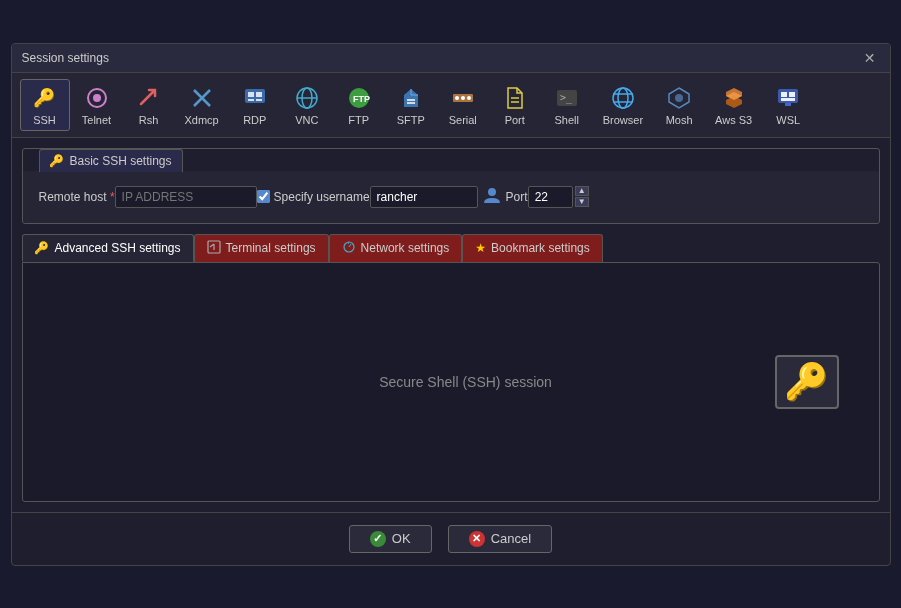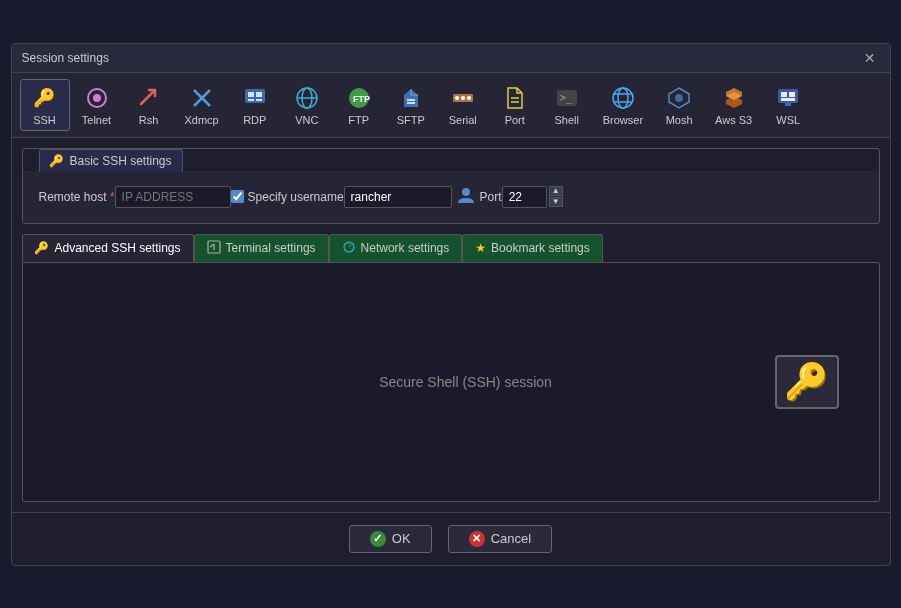--- a/index.html
+++ b/index.html
@@ -121,21 +121,21 @@
     .req { color: #e06060; }
     .text-input {
       background: #1a1a2a;
       border: 1px solid #555;
       color: #fff;
       padding: 3px 6px;
       font-size: 12px;
       border-radius: 2px;
       outline: none;
     }
-    .host-input { width: 116px; }
+    .host-input { width: 142px; }
     .username-input { width: 108px; }
     .port-input { width: 45px; }
 
     .checkbox-label {
       display: flex;
       align-items: center;
       gap: 4px;
       cursor: pointer;
       font-size: 12px;
       color: #ccc;
@@ -181,21 +181,21 @@
     .adv-tabs {
       display: flex;
       gap: 0;
       margin-bottom: 0;
     }
     .adv-tab {
       display: flex;
       align-items: center;
       gap: 5px;
       padding: 5px 12px;
-      background: #14532d;
+      background: #7f1d1d;
       border: 1px solid #555;
       border-bottom: none;
       font-size: 12px;
       color: #ccc;
       cursor: pointer;
       border-radius: 3px 3px 0 0;
     }
     .adv-tab.active {
       background: #252535;
       border-bottom: 1px solid #252535;

